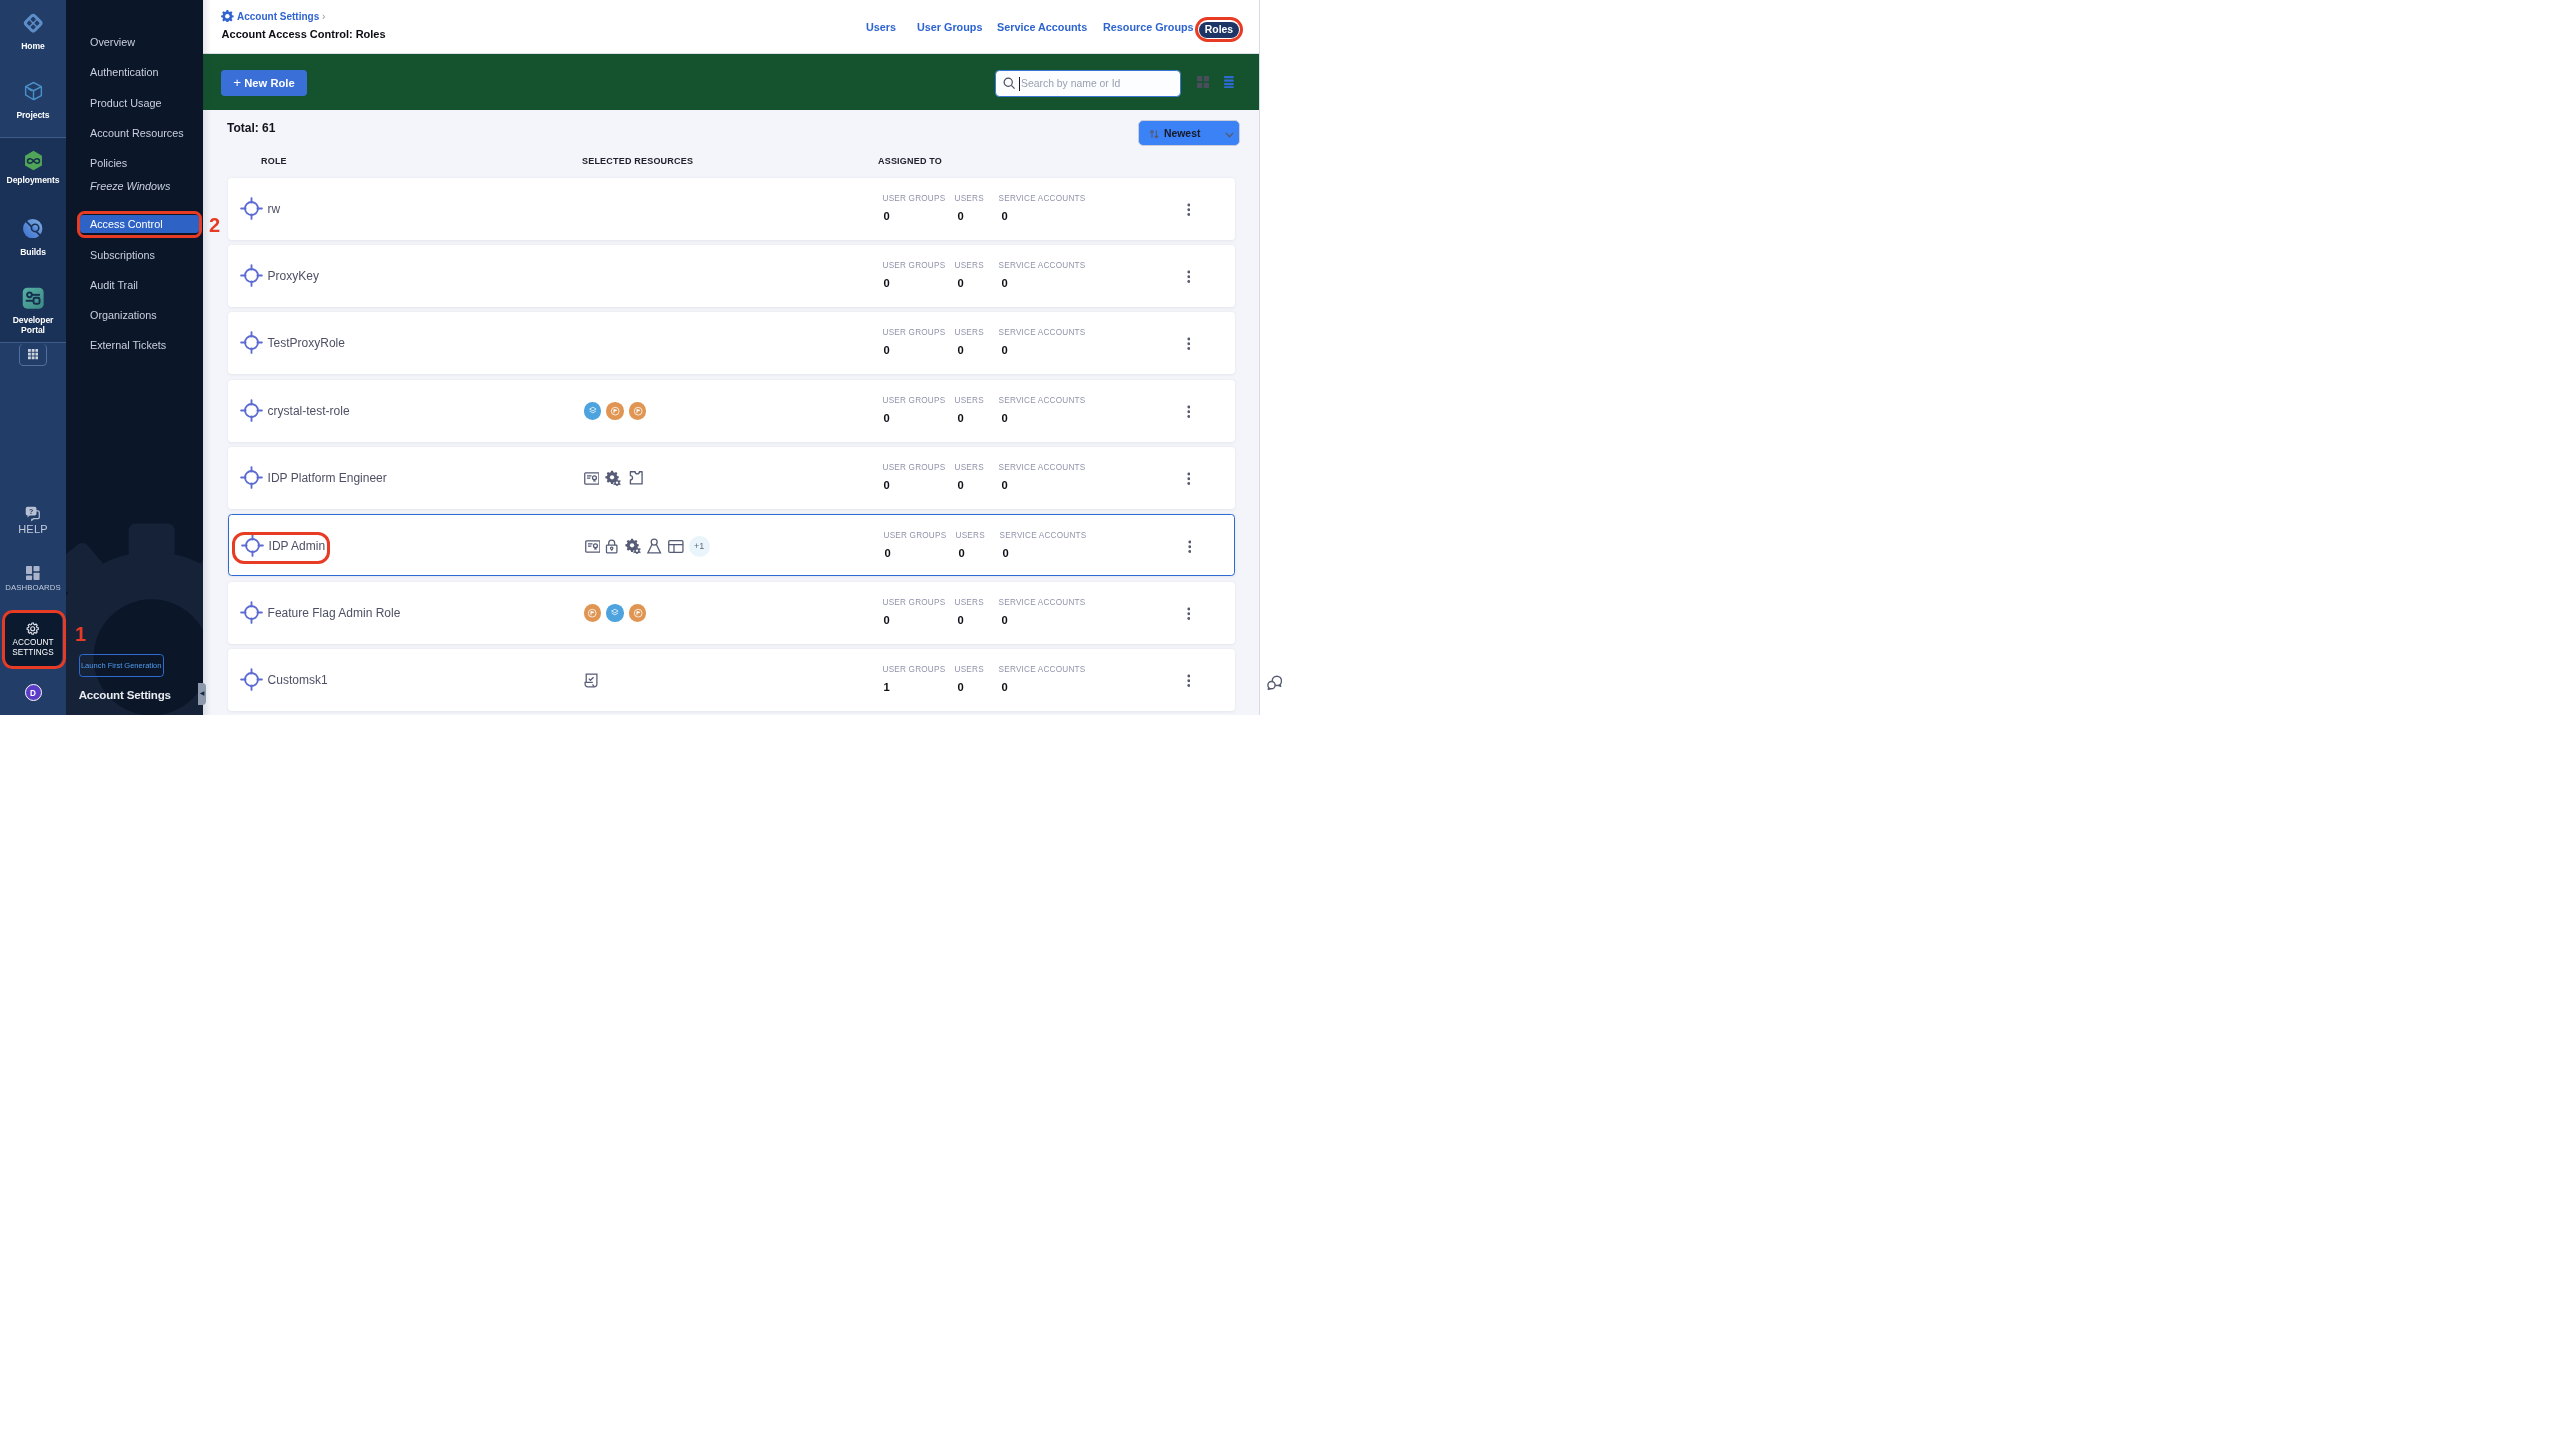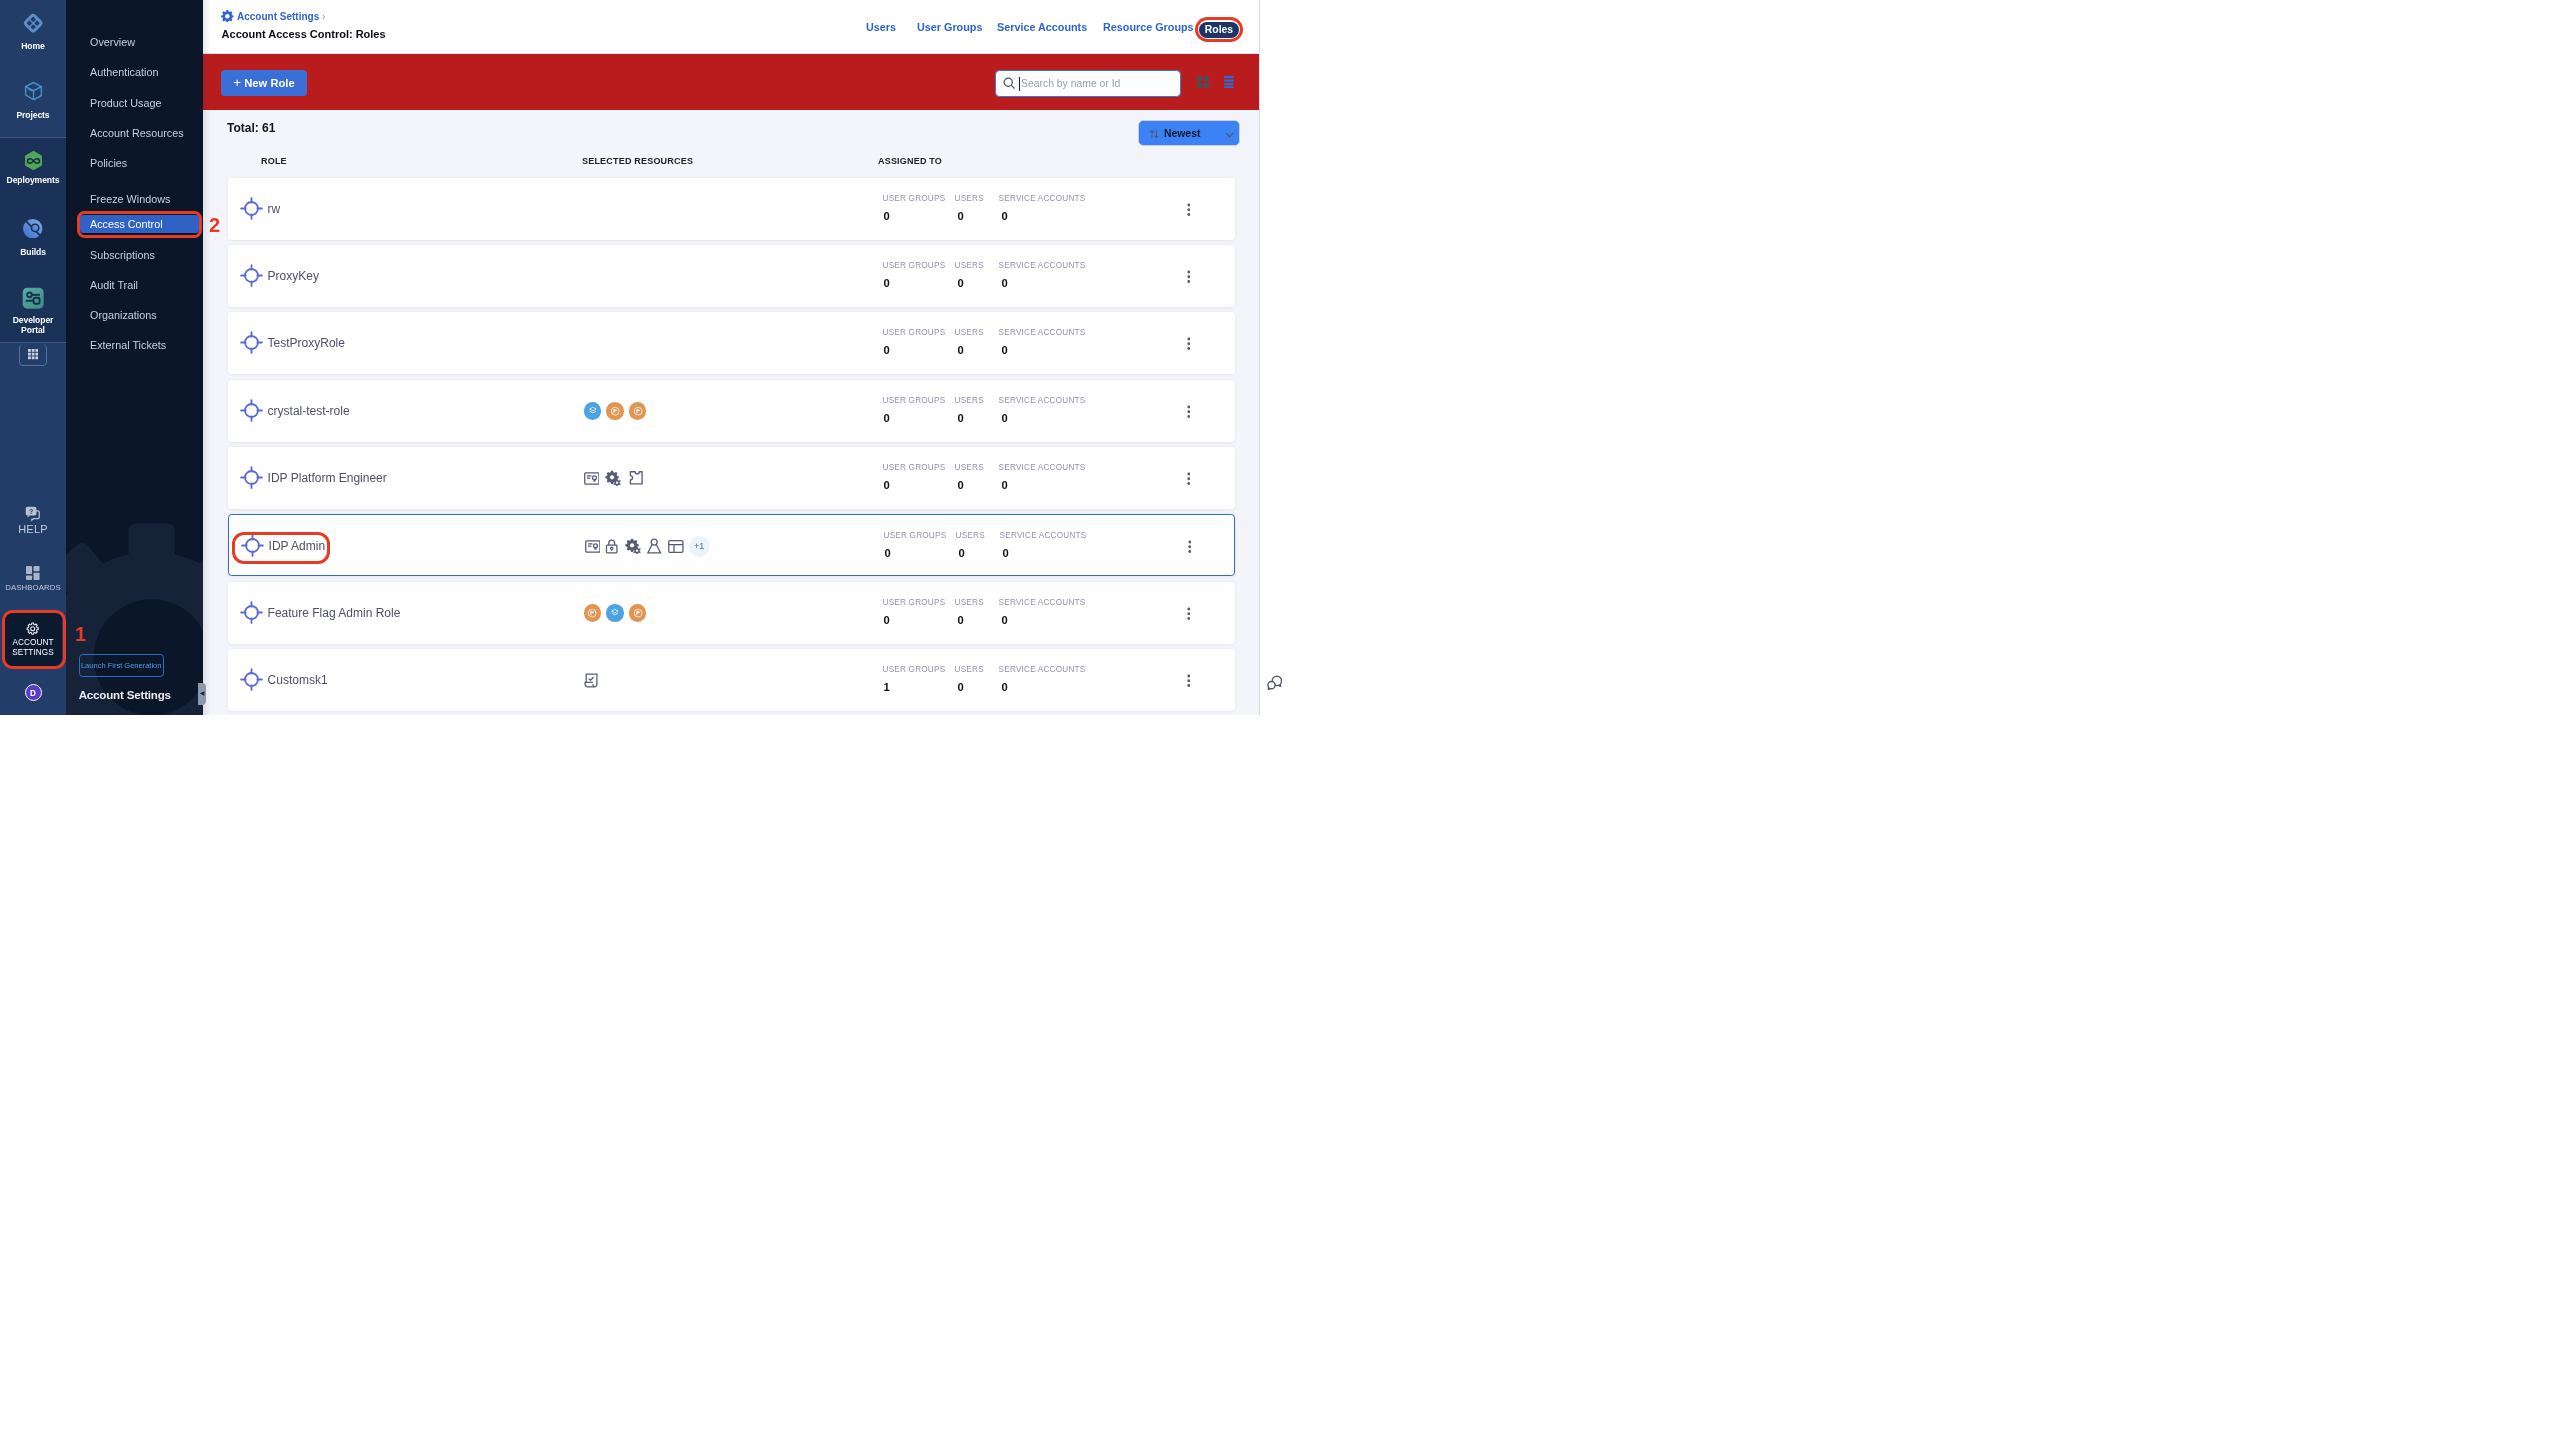--- a/index.html
+++ b/index.html
@@ -8,21 +8,21 @@
 #s1 .sec2{position:absolute;left:0;top:137px;width:66px;height:206px;background:#1a3158;border-top:0.7px solid #3d5a88;border-bottom:0.7px solid #3d5a88;}
 .s1item{position:absolute;left:0;width:66px;text-align:center;color:#fff;}
 .s1lbl{font-size:8.6px;font-weight:700;color:#fff;line-height:10px;letter-spacing:-0.1px;}
 
 #s2{position:absolute;left:66px;top:0;width:137px;height:715px;background:#0b1728;z-index:20;overflow:hidden;}
 .m2{position:absolute;left:24px;font-size:10.8px;color:#c9cfdf;white-space:nowrap;}
 #ac-active{position:absolute;left:14px;top:215px;width:119px;height:18px;background:#2e63c5;border-radius:3px;}
 
 #main{position:absolute;left:203px;top:0;width:1056px;height:715px;background:#f4f5fa;}
 #header{position:absolute;left:0;top:0;width:100%;height:54px;background:#fff;border-bottom:0.7px solid #dcdee8;}
-#toolbar{position:absolute;left:0;top:54px;width:100%;height:56px;background:#b91c1c;}
+#toolbar{position:absolute;left:0;top:54px;width:100%;height:56px;background:#14532d;}
 .navlink{position:absolute;top:21px;font-size:10.8px;font-weight:700;color:#2d64d0;}
 .card{position:absolute;left:24.6px;width:1007px;height:62px;background:#fff;border-radius:3.7px;box-shadow:0 0.7px 3px rgba(40,50,90,0.08);}
 .rolename{position:absolute;left:40px;top:24px;font-size:12px;color:#4e5065;}
 .collbl{position:absolute;top:16px;font-size:8.2px;color:#9093aa;letter-spacing:0.2px;}
 .colval{position:absolute;top:32px;font-size:11.2px;font-weight:700;color:#0e0e16;}
 .kebab{position:absolute;left:959px;top:24.6px;}
 .hdrlbl{position:absolute;top:0;font-size:9px;font-weight:700;color:#22222e;letter-spacing:0.2px;}
 
 .redbox{position:absolute;border:3.4px solid #e83b23;z-index:60;}
 .rednum{position:absolute;color:#e83b23;font-size:20px;font-weight:700;z-index:60;}
@@ -136,21 +136,21 @@
       <rect x="-31" y="-24" width="62" height="48" rx="10" fill="#152238" transform="translate(-38.63000946990445,214.91088428395884) rotate(280)"></rect>
       <rect x="-31" y="-24" width="62" height="48" rx="10" fill="#152238" transform="translate(14.725132888899836,122.49706687343945) rotate(320)"></rect>
       <circle cx="115" cy="242" r="142" fill="#152238"></circle>
       <circle cx="115" cy="242" r="78" fill="#0b1728"></circle>
     </svg>
   <div class="m2" style="top:36px;">Overview</div>
   <div class="m2" style="top:66px;">Authentication</div>
   <div class="m2" style="top:97px;">Product Usage</div>
   <div class="m2" style="top:127px;">Account Resources</div>
   <div class="m2" style="top:157px;">Policies</div>
-  <div class="m2" style="top:193px;">Freeze Windows</div>
+  <div class="m2" style="top:180px;font-style:italic;">Freeze Windows</div>
   <div id="ac-active"></div>
   <div class="m2" style="top:218px;color:#fff;z-index:2;">Access Control</div>
   <div class="m2" style="top:249px;">Subscriptions</div>
   <div class="m2" style="top:279px;">Audit Trail</div>
   <div class="m2" style="top:309px;">Organizations</div>
   <div class="m2" style="top:339px;">External Tickets</div>
   <div style="position:absolute;left:12.7px;top:654px;width:85px;height:23px;border:0.7px solid #2e6ad0;border-radius:3.7px;text-align:center;line-height:21.6px;color:#4e9bf0;font-size:7.5px;white-space:nowrap;">Launch First Generation</div>
   <div style="position:absolute;left:12.7px;top:688px;font-size:11.6px;font-weight:700;color:#e9ebf0;white-space:nowrap;letter-spacing:-0.2px;">Account Settings</div>
 
 </div>

